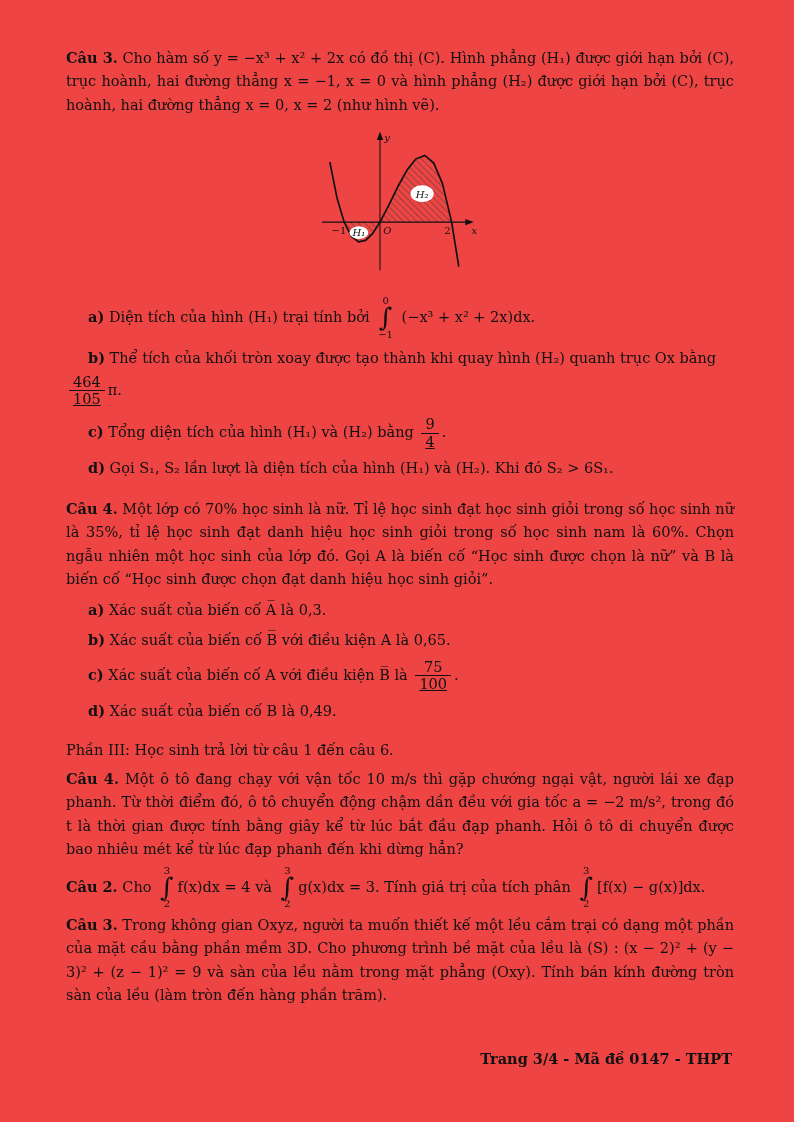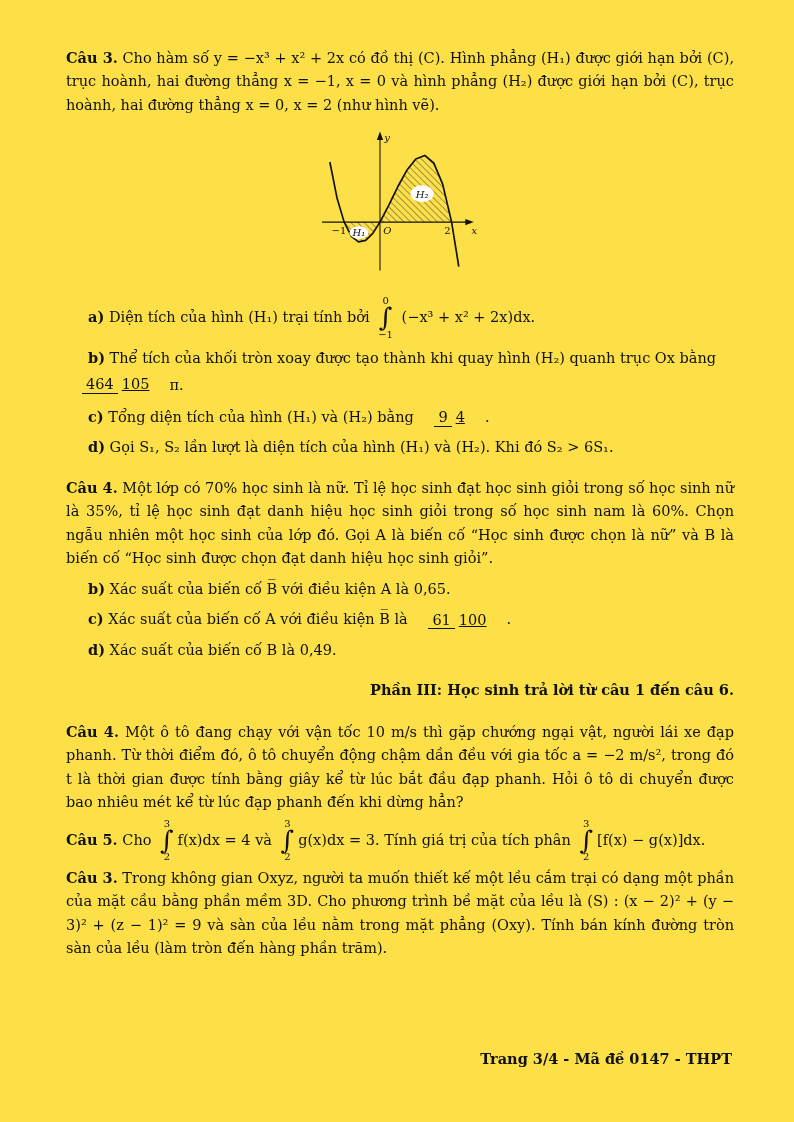--- a/index.html
+++ b/index.html
@@ -2,35 +2,35 @@
 <html><head>
 <meta charset="utf-8">
 <title>Exam Page</title>
 <style>
   * { margin:0; padding:0; box-sizing:border-box; }
   html,body { background:#e9e9e9; }
   body { width:794px; margin:0 auto; }
   .page {
     position:relative;
     width:794px; height:1122px;
-    background:#fde047;
+    background:#ef4444;
     font-family:"DejaVu Serif","Liberation Serif",serif;
     color:#111;
     font-size:14.5px;
     line-height:1.62;
     padding:46px 60px 0 66px;
   }
   .para { text-align:justify; margin-bottom:3px; }
   .bold { font-weight:bold; }
   .stmt { margin:6px 0 2px 0; padding-left:22px; text-align:justify; }
-  .heading { font-weight:bold; margin:16px 0 18px 0;text-align:right; }
+  .heading { font-weight:normal; margin:16px 0 4px 0; }
 
   
-  .frac { display:inline-flex; flex-direction:row; text-align:center;
-          vertical-align:middle; line-height:1.15; margin:0 16px; }
+  .frac { display:inline-flex; flex-direction:column; text-align:center;
+          vertical-align:middle; line-height:1.15; margin:0 3px; }
   .frac .num { border-bottom:1.2px solid #111; padding:0 4px; }
   .frac .den { padding:0 4px;text-decoration:underline; }
   .value-line { display:flex; align-items:center; margin:3px 0 8px 0; }
 
   
   .integral { display:inline-flex; flex-direction:column; align-items:center;
               vertical-align:middle; line-height:1; margin:0 4px; }
   .integral .lim { font-size:10px; line-height:1.15; }
   .integral .sign { font-size:26px; line-height:0.85; }
 
@@ -118,45 +118,49 @@
     <span class="bold">d)</span>
     <span>Gọi S₁, S₂ lần lượt là diện tích của hình (H₁) và (H₂). Khi đó S₂ &gt; 6S₁.</span>
   </p>
 
   <p class="para" style="margin-top:16px;">
     <span class="bold">Câu 4.</span>
     <span>Một lớp có 70% học sinh là nữ. Tỉ lệ học sinh đạt học sinh giỏi trong số học sinh nữ là 35%, tỉ lệ học sinh đạt danh hiệu học sinh giỏi trong số học sinh nam là 60%. Chọn ngẫu nhiên một học sinh của lớp đó. Gọi A là biến cố “Học sinh được chọn là nữ” và B là biến cố “Học sinh được chọn đạt danh hiệu học sinh giỏi”.</span>
   </p>
 
   <p class="stmt">
+    <span class="bold">a)</span>
+    <span>Xác suất của biến cố A̅ là 0,3.</span>
+  </p>
+  <p class="stmt">
     <span class="bold">b)</span>
     <span>Xác suất của biến cố B̅ với điều kiện A là 0,65.</span>
   </p>
   <p class="stmt">
     <span class="bold">c)</span>
     <span>Xác suất của biến cố A với điều kiện B̅ là</span>
     <span class="frac">
-        <span class="num">61</span>
+        <span class="num">75</span>
         <span class="den">100</span>
       </span><span>.</span>
   </p>
   <p class="stmt">
     <span class="bold">d)</span>
     <span>Xác suất của biến cố B là 0,49.</span>
   </p>
 
   <p class="heading">Phần III: Học sinh trả lời từ câu 1 đến câu 6.</p>
 
   <p class="para">
     <span class="bold">Câu 4.</span>
     <span>Một ô tô đang chạy với vận tốc 10 m/s thì gặp chướng ngại vật, người lái xe đạp phanh. Từ thời điểm đó, ô tô chuyển động chậm dần đều với gia tốc a = −2 m/s², trong đó t là thời gian được tính bằng giây kể từ lúc bắt đầu đạp phanh. Hỏi ô tô di chuyển được bao nhiêu mét kể từ lúc đạp phanh đến khi dừng hẳn?</span>
   </p>
 
   <p class="para">
-    <span class="bold">Câu 5.</span>
+    <span class="bold">Câu 2.</span>
     <span>Cho</span>
     <span class="integral">
         <span class="lim">3</span>
         <span class="sign">∫</span>
         <span class="lim">2</span>
       </span><span>f(x)dx = 4</span>
     <span>và</span>
     <span class="integral">
         <span class="lim">3</span>
         <span class="sign">∫</span>

